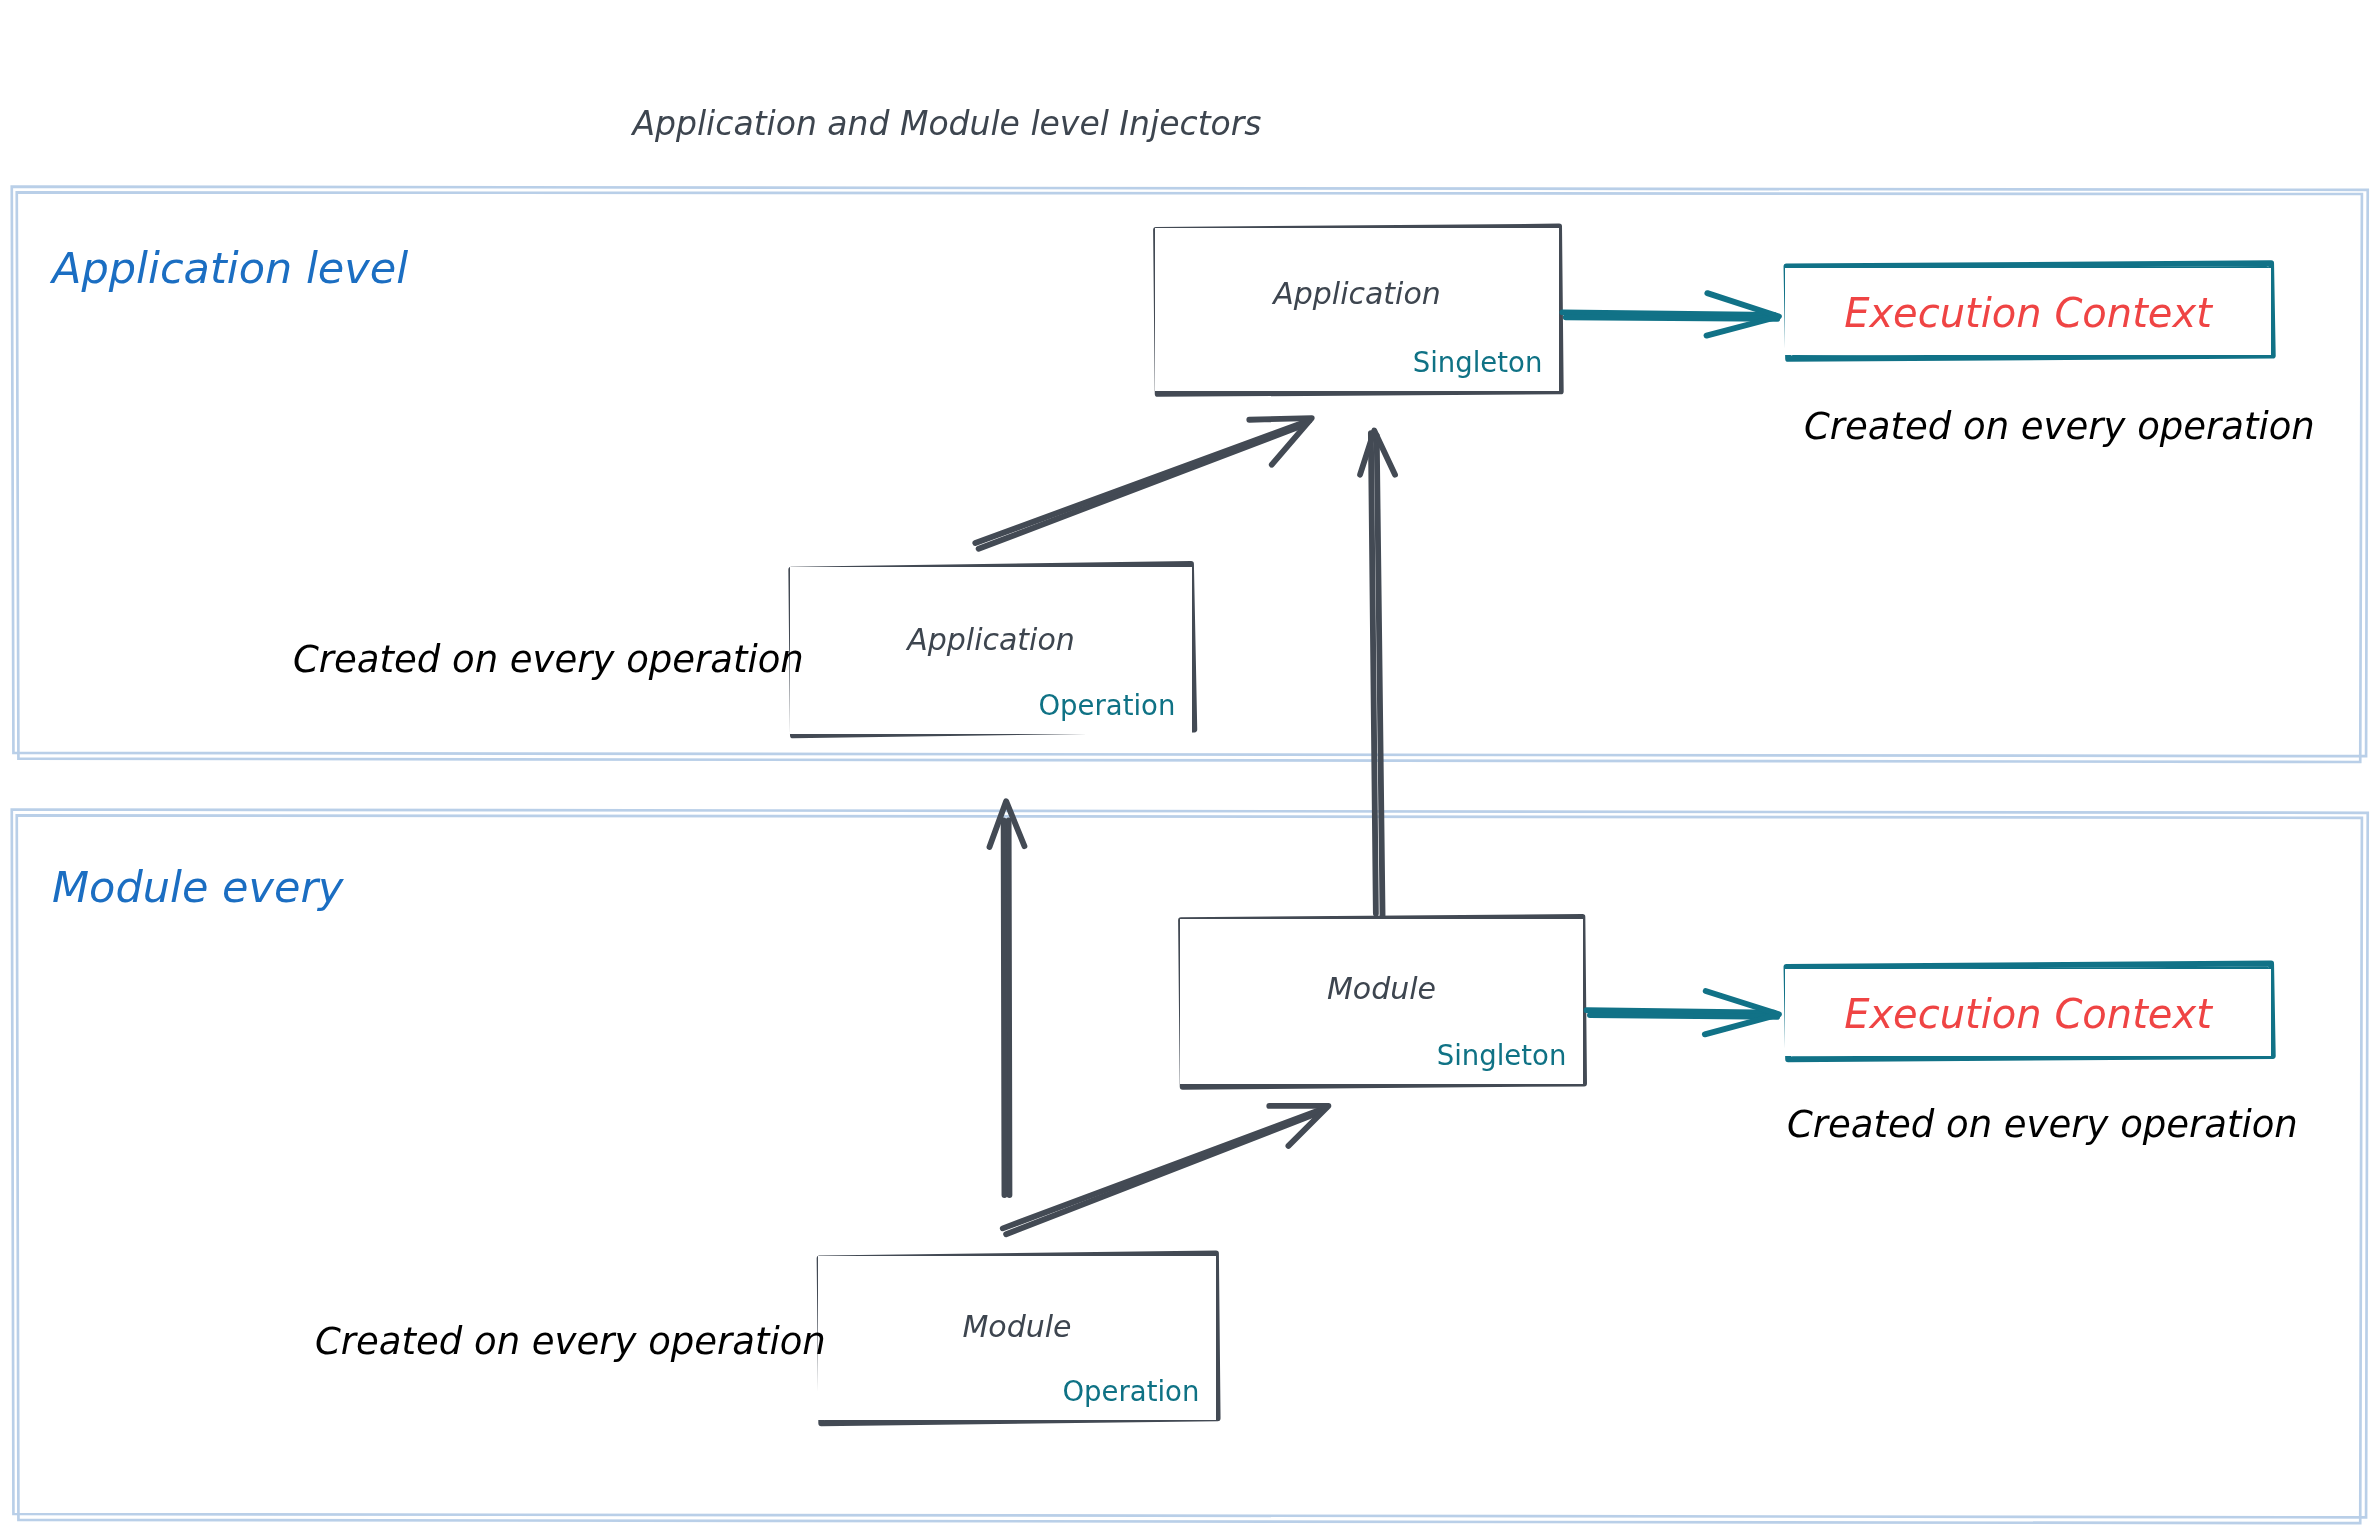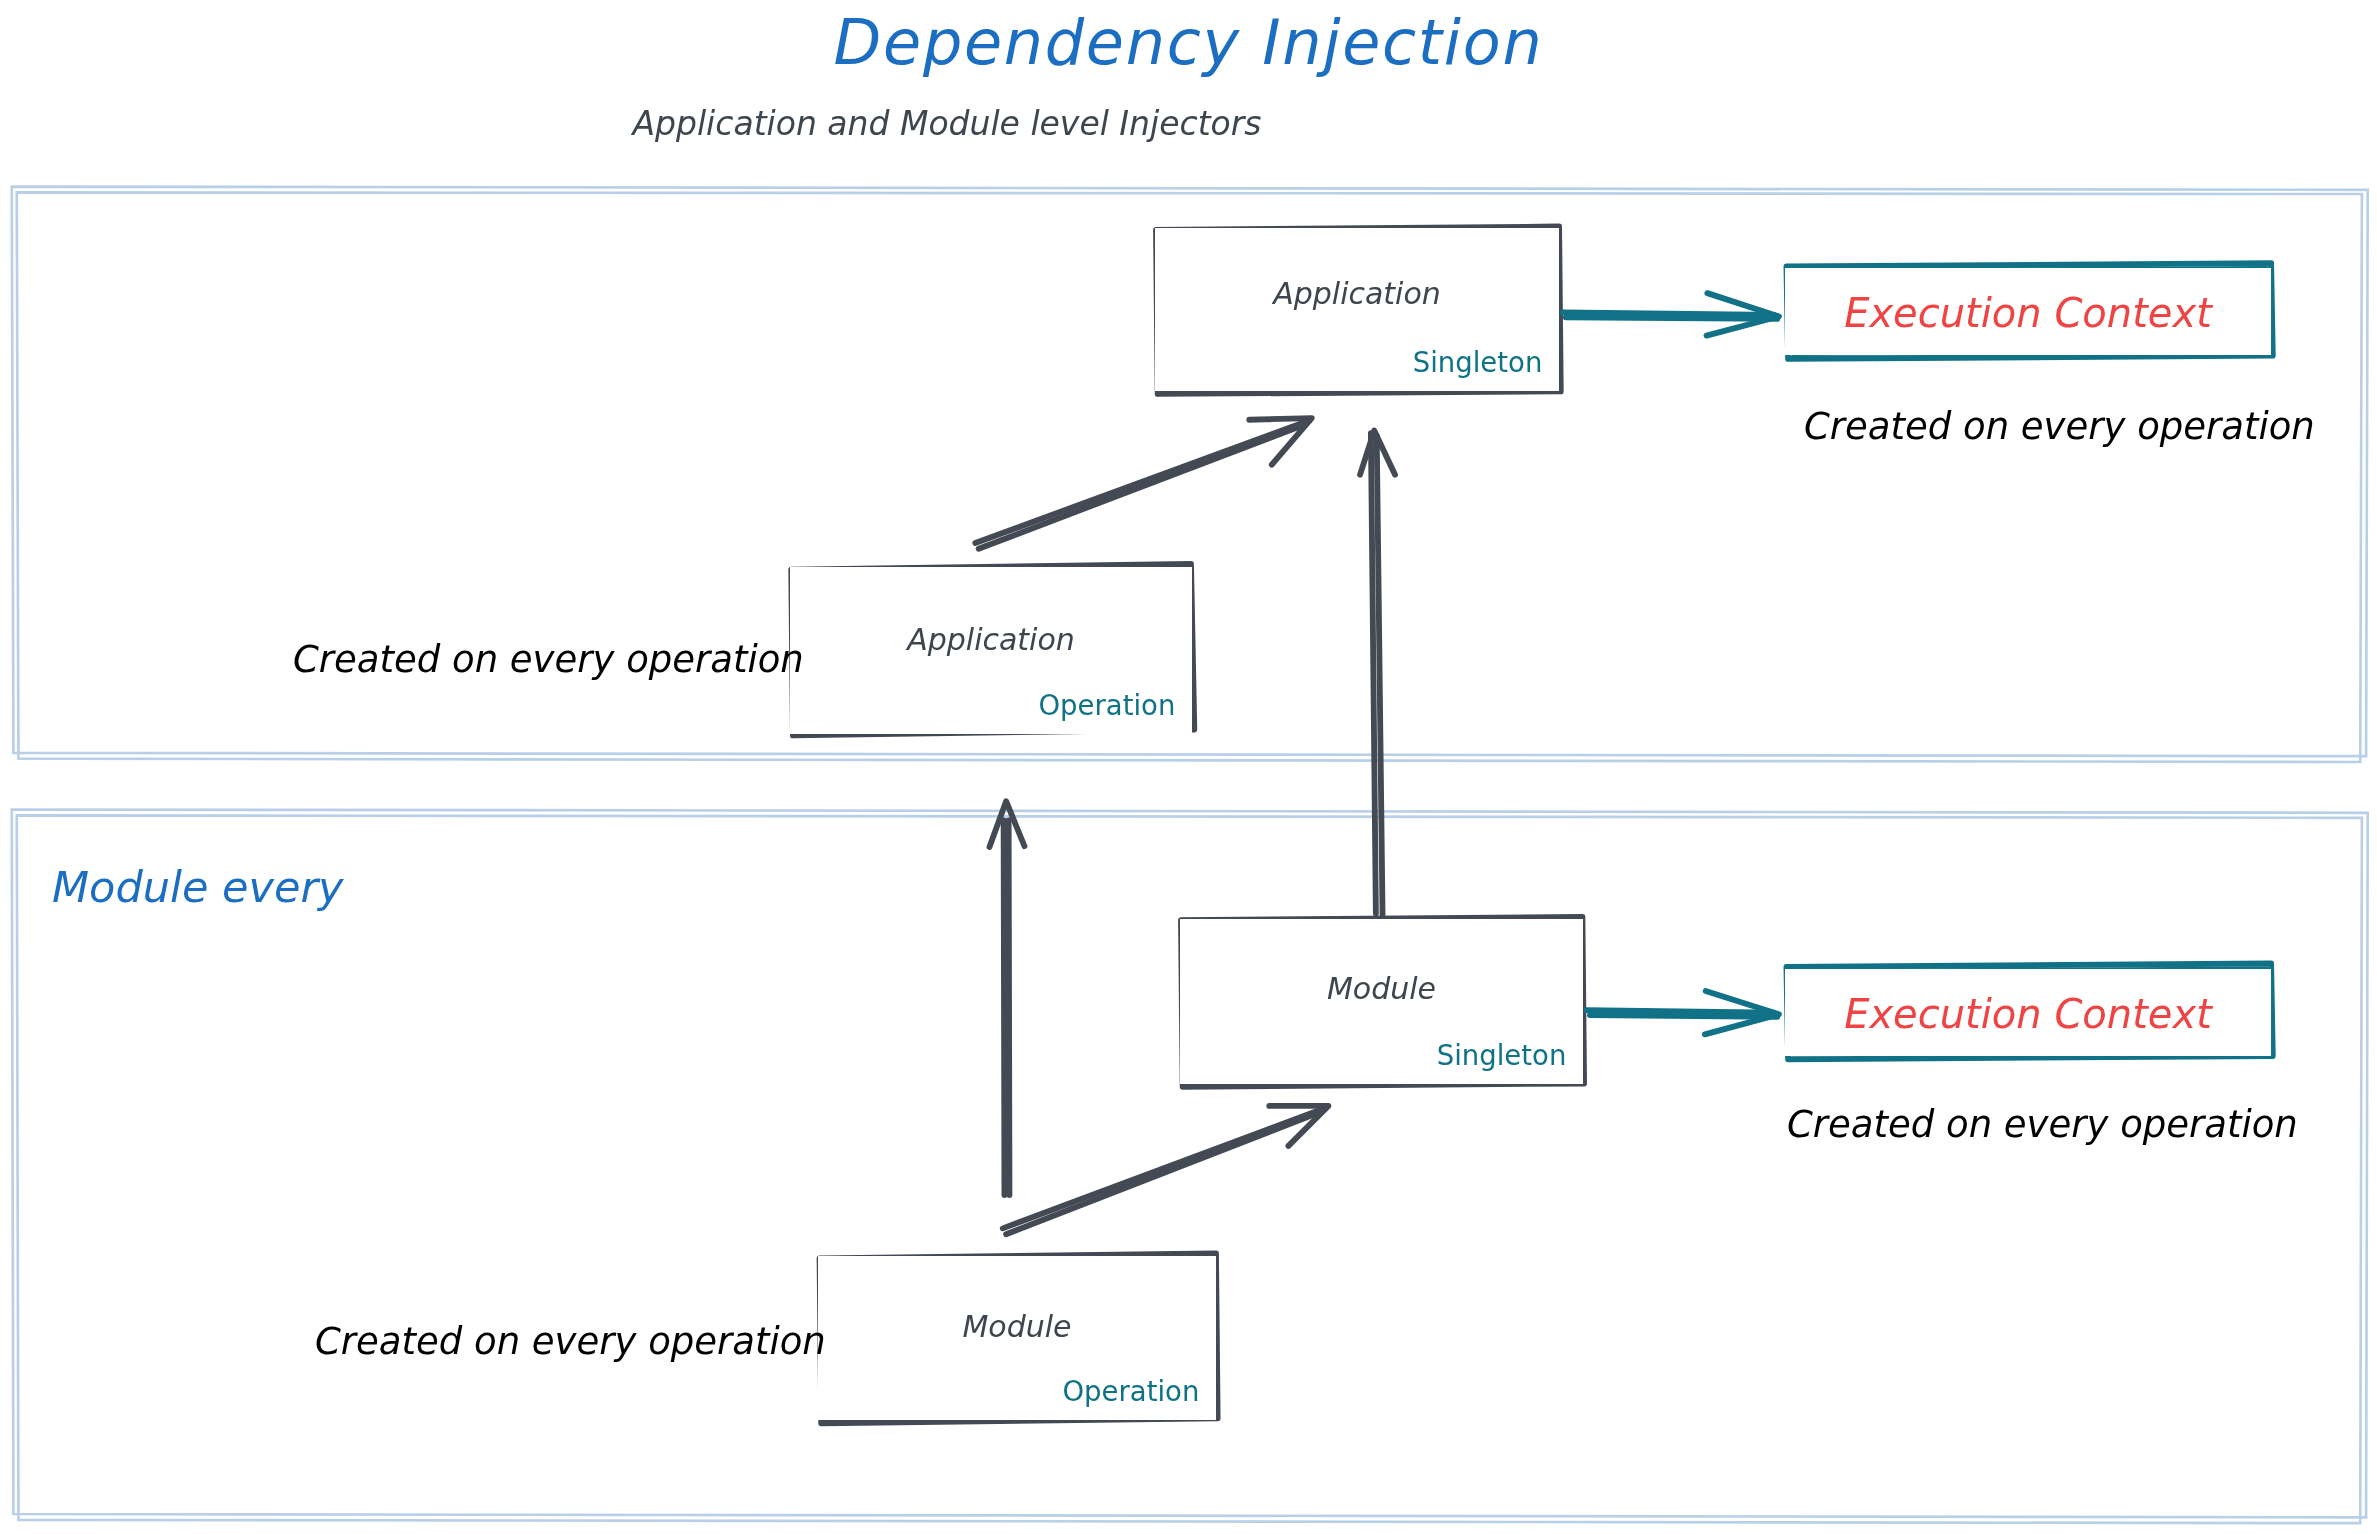--- a/index.html
+++ b/index.html
@@ -206,23 +206,23 @@
       <path class="dln" d="M 1188 1017 L 1208 962 L 1230 1016"></path>
     </g>
 
     <g>
       <path class="dln" d="M 1208 1482 L 1586 1335"></path>
       <path class="dln" d="M 1204 1475 L 1592 1330"></path>
       <path class="dln" d="M 1524 1328 L 1595 1328 L 1547 1376"></path>
     </g>
   </svg>
 
-  <div class="txt" id="page-title">Dependency Injection</div>
   <div class="txt" id="page-subtitle">Application and Module level Injectors</div>
 
+  <div class="txt section-label" id="label-application-level">Application level</div>
 
   <div class="txt section-label" id="label-module-level">Module every</div>
 
   <div class="node" id="node-app-singleton">
     <div class="node-title">Application</div>
     <div class="node-sub">Singleton</div>
   </div>
 
   <div class="node" id="node-app-operation">
     <div class="node-title">Application</div>

